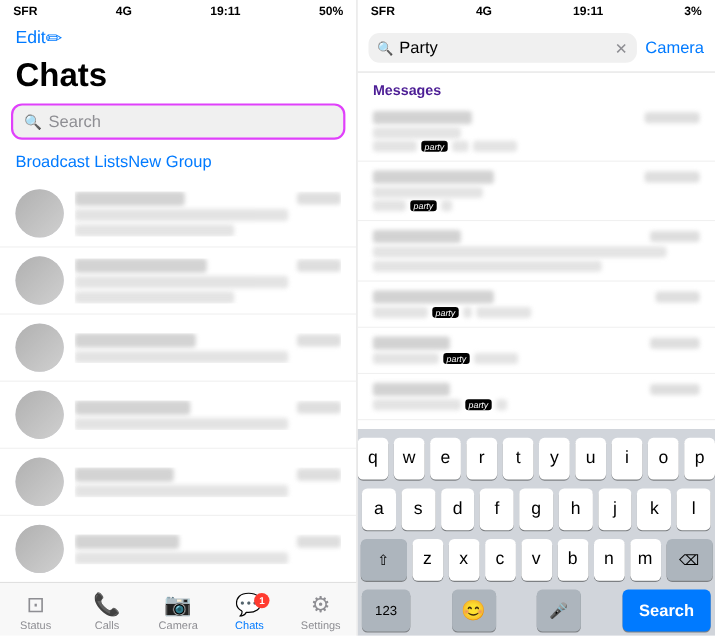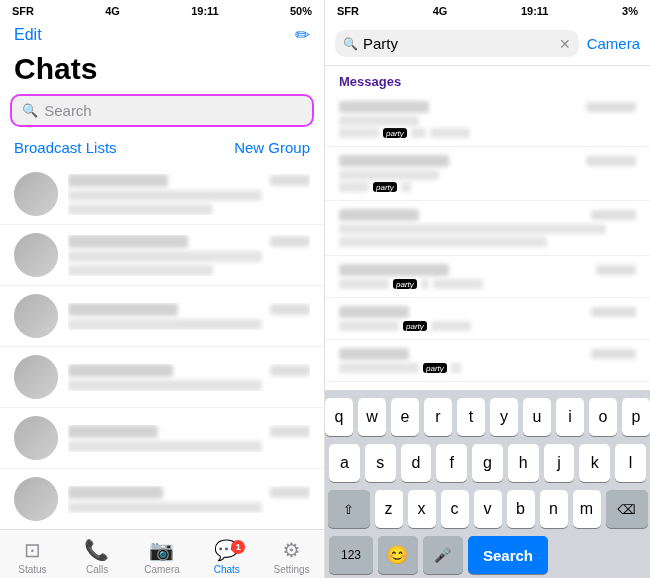--- a/index.html
+++ b/index.html
@@ -28,21 +28,20 @@
       justify-content: space-between;
       align-items: center;
       padding: 4px 12px;
       font-size: 11px;
       font-weight: 600;
       height: 22px;
     }
 
     .left-header {
       display: flex;
-      justify-content: space-between;
       align-items: center;
       padding: 2px 14px 6px;
     }
 
     .left-header-edit {
       color: #007AFF;
       font-size: 16px;
     }
 
     .left-header-compose {
@@ -72,21 +71,21 @@
       margin-right: 6px;
     }
 
     .search-box-text {
       color: #8e8e93;
       font-size: 15px;
     }
 
     .broadcast-row {
       display: flex;
-      justify-content: space-between;
+      justify-content: flex-start;
       padding: 4px 14px 8px;
     }
 
     .broadcast-link {
       color: #007AFF;
       font-size: 15px;
     }
 
     .chat-list {
       flex: 1;
@@ -408,21 +407,21 @@
     }
 
     .key.num-key {
       min-width: 38px;
       max-width: 44px;
       font-size: 14px;
     }
 
     .bottom-bar-row {
       display: flex;
-      justify-content: flex-start;
+      justify-content: space-between;
       gap: 5px;
     }
 
     .blurred {
       filter: blur(2px);
       opacity: 0.7;
     }
   </style>
 </head>
 <body>

